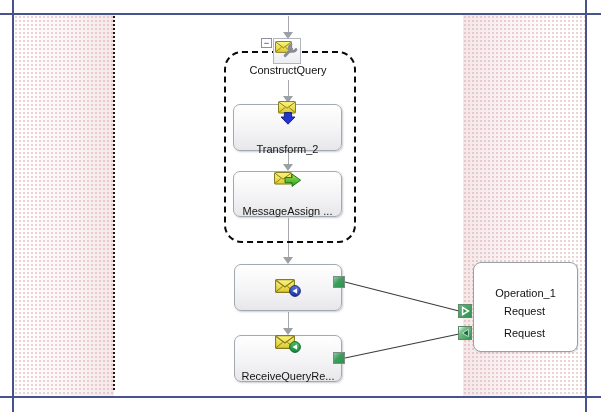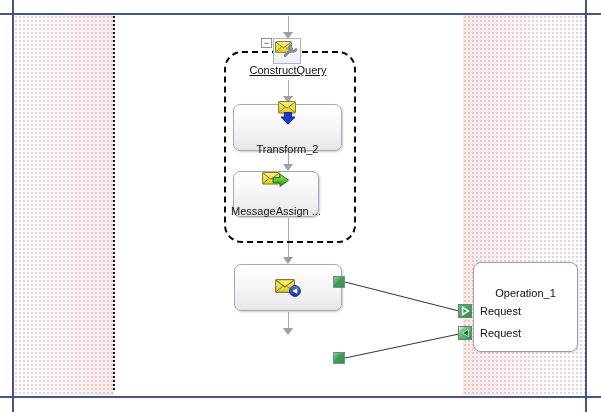--- a/index.html
+++ b/index.html
@@ -62,21 +62,21 @@
     background:linear-gradient(#ffffff,#eceef2); border:1px solid #aeb6c2;
     display:flex; align-items:center; justify-content:center; z-index:5;
   }
   .collapse-box{
     position:absolute; left:261px; top:38px; width:11px; height:10px; box-sizing:border-box;
     background:#fff; border:1px solid #8a90a0; z-index:5;
     display:flex; align-items:center; justify-content:center;
     font-size:9px; line-height:8px; color:#222; cursor:default;
   }
   .construct-label{
-    position:absolute; left:224px; top:64px; width:128px; text-align:center; z-index:4; white-space:nowrap;text-decoration:underline;
+    position:absolute; left:224px; top:64px; width:128px; text-align:center; z-index:4; white-space:nowrap;
   }
   
   .conn-square{
     position:absolute; width:12px; height:12px; box-sizing:border-box; z-index:6;
     background:linear-gradient(135deg,#8cc99c 0%,#3f9e5d 45%,#2e9150 100%);
     border:1px solid #7b8d80;
   }
   
   .port-box{
     position:absolute; left:473px; top:262px; width:105px; height:90px; box-sizing:border-box;
@@ -85,21 +85,21 @@
   }
   .port-title{position:absolute; left:478px; top:266px; white-space:nowrap; z-index:4;}
   .port-operation{position:absolute; left:473px; top:287px; width:105px; text-align:center; white-space:nowrap; z-index:4;}
   .port-conn{
     position:absolute; width:14px; height:14px; box-sizing:border-box; z-index:6;
     border:1px solid #5d8a6b;
     display:flex; align-items:center; justify-content:center;
   }
   .port-conn.req{background:linear-gradient(135deg,#5eb677,#2e9150);}
   .port-conn.resp{background:linear-gradient(135deg,#ffffff 0%,#7cc28e 28%,#2e9150 100%);}
-  .port-conn-label{position:absolute; z-index:4; white-space:nowrap;}
+  .port-conn-label{position:absolute; z-index:4; white-space:nowrap;margin-left:24px;}
   
   .wires{position:absolute; left:0; top:0; z-index:2; pointer-events:none;}
 </style>
 </head>
 <body>
 
 <svg width="0" height="0" style="position:absolute" aria-hidden="true">
   <defs>
     <linearGradient id="envGrad" x1="0" y1="0" x2="0" y2="1">
       <stop offset="0" stop-color="#fdf67e"></stop>
@@ -175,41 +175,51 @@
   <div class="shape" style="left:233px;top:104px;width:109px;height:47px">
     <span class="icon-holder">
       <svg width="20" height="25" viewBox="0 0 20 25">
         <use href="#envelope" transform="scale(0.9)"></use>
         <path d="M6.4,11.6 h7.2 v4.4 h3.4 l-7,7.2 -7,-7.2 h3.4 z" fill="#2335cf" stroke="#101c7a" stroke-width="0.9"></path>
       </svg>
     </span>
     <span class="lbl">Transform_2</span>
   </div>
 
-  <div class="shape" style="left:233px;top:171px;width:86px;height:46px">
+  <div class="shape" style="left:233px;top:171px;width:109px;height:46px">
     <span class="icon-holder">
       <svg width="28" height="16" viewBox="0 0 28 16">
         <use href="#envelope" transform="scale(0.9)"></use>
         <path d="M11,5.6 h7 v-3.6 l8.6,6.2 -8.6,6.2 v-3.6 h-7 z" fill="url(#greenGrad)" stroke="#17691a" stroke-width="0.9"></path>
       </svg>
     </span>
     <span class="lbl">MessageAssign ...</span>
   </div>
 
   <div class="shape" style="left:234px;top:264px;width:108px;height:47px">
     <span class="icon-holder">
       <svg width="27" height="18" viewBox="0 0 27 18">
         <use href="#envelope"></use>
         <circle cx="20" cy="12" r="5.4" fill="url(#blueCirc)" stroke="#0f1f6e" stroke-width="0.9"></circle>
         <path d="M17.4,12 l4.8,-2.7 v5.4 z" fill="#ffffff"></path>
       </svg>
     </span>
   </div>
   <div class="conn-square" style="left:333px;top:276px"></div>
 
+  <div class="shape" style="left:234px;top:335px;width:108px;height:47px">
+    <span class="icon-holder">
+      <svg width="27" height="18" viewBox="0 0 27 18">
+        <use href="#envelope"></use>
+        <circle cx="20" cy="12" r="5.4" fill="url(#greenCirc)" stroke="#0a5c26" stroke-width="0.9"></circle>
+        <path d="M17.4,12 l4.8,-2.7 v5.4 z" fill="#ffffff"></path>
+      </svg>
+    </span>
+    <span class="lbl">ReceiveQueryRe...</span>
+  </div>
   <div class="conn-square" style="left:333px;top:352px"></div>
 
   <div class="port-box"></div>
   <div class="port-operation">Operation_1</div>
 
   <div class="port-conn req" style="left:458px;top:304px">
     <svg width="12" height="12" viewBox="0 0 12 12">
       <path d="M3.6,2.4 L9.4,6 L3.6,9.6 Z" fill="#2e9150" stroke="#ffffff" stroke-width="1.5"></path>
     </svg>
   </div>

